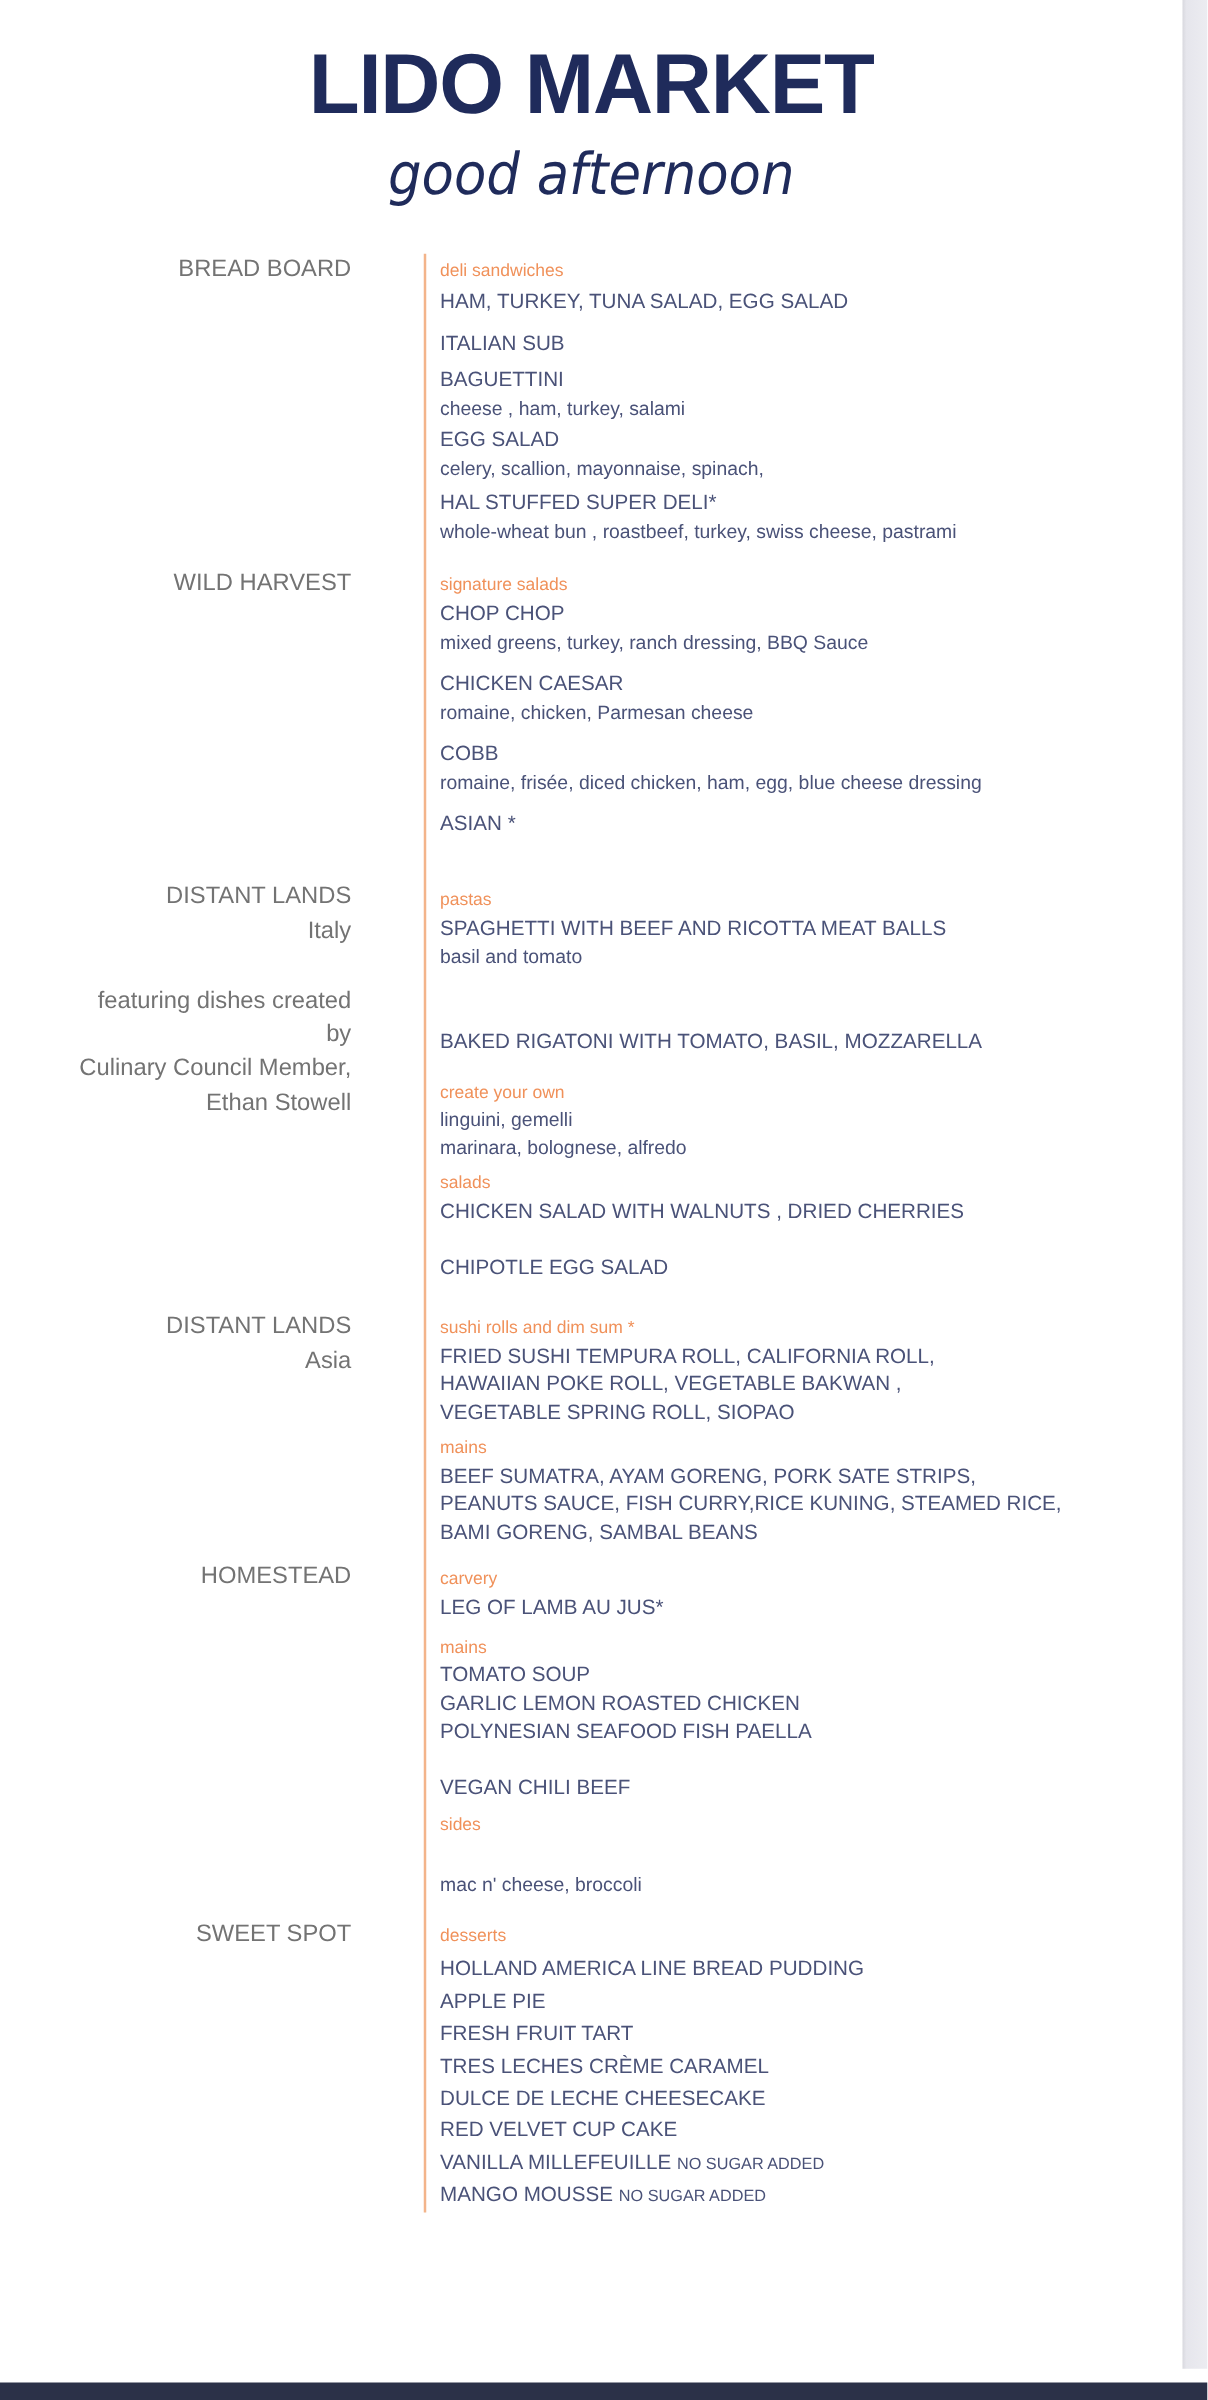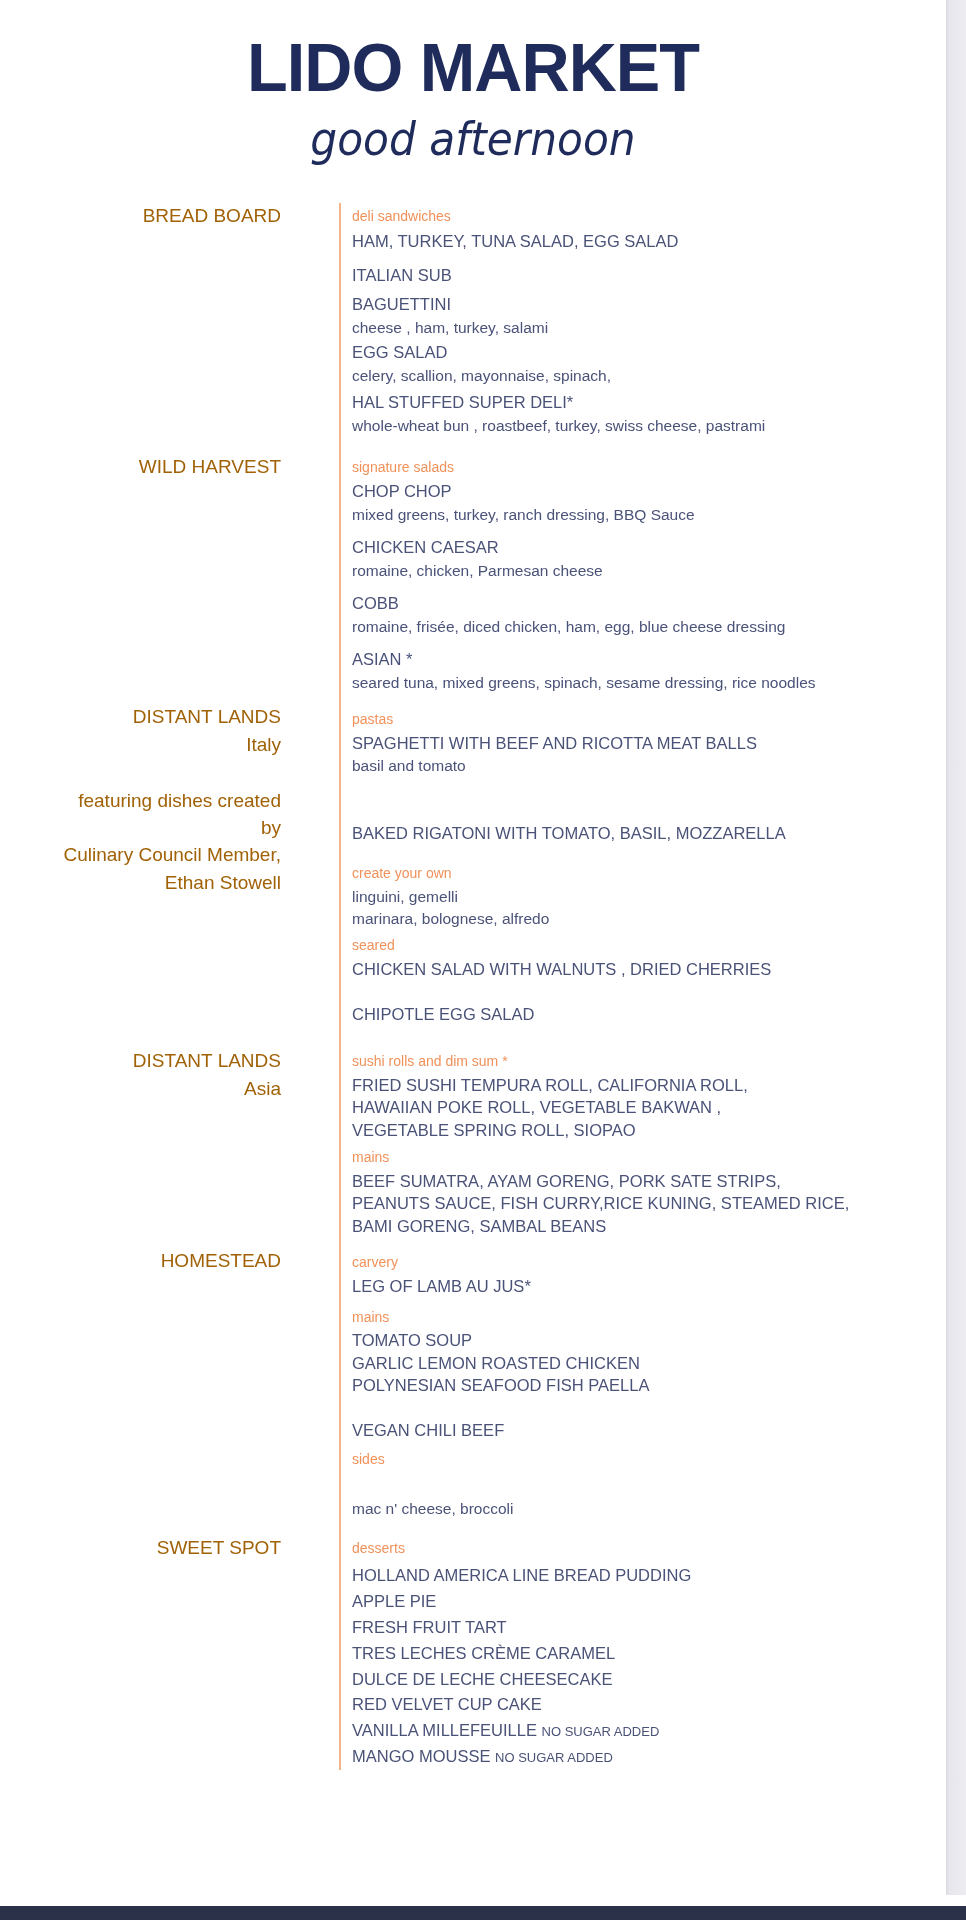--- a/index.html
+++ b/index.html
@@ -6,21 +6,21 @@
   body { width:966px; height:1920px; background:#ffffff; position:relative; overflow:hidden;
          font-family:"Liberation Sans", sans-serif; }
   .page { position:absolute; left:0; top:0; width:918px; height:1895px; background:#ffffff; }
   .right-edge { position:absolute; left:946px; top:0; width:20px; height:1895px;
          background:linear-gradient(to right,#d8d8de 0px,#e6e6ec 3px,#ececf1 20px); }
   .bottom-bar { position:absolute; left:0; top:1906px; width:966px; height:14px; background:#2b3148; }
   .title { position:absolute; left:0; width:946px; text-align:center; color:#1f2b5b; }
   .t1 { top:28px; font-size:68px; font-weight:bold; letter-spacing:-1px; transform:scaleX(0.98); }
   .t2 { top:112px; font-size:46px; font-style:italic; font-family:"DejaVu Sans", sans-serif; font-weight:normal; letter-spacing:0px; transform:scaleX(0.92); }
   .vline { position:absolute; left:339px; top:203px; width:2px; height:1567px; background:#f3b48a; }
-  .lab { position:absolute; right:637px; text-align:right; color:#a16207; font-size:19px; white-space:nowrap; line-height:22px; }
+  .lab { position:absolute; right:637px; text-align:right; color:#737373; font-size:19px; white-space:nowrap; line-height:22px; }
   .cat { position:absolute; left:352px; color:#f0915a; font-size:14px; white-space:nowrap; line-height:22px; }
   .it { position:absolute; left:352px; color:#4a5278; font-size:16.5px; white-space:nowrap; line-height:20px; }
   .ds { position:absolute; left:352px; color:#4a5278; font-size:15.5px; white-space:nowrap; line-height:20px; }
   .nsa { font-size:13px;margin-top:44px; }
 </style>
 </head>
 <body>
 
 <div class="page">
   <div class="title t1">LIDO MARKET</div>
@@ -41,37 +41,36 @@
 
   <div class="lab" style="top:456px">WILD HARVEST</div>
   <div class="cat" style="top:456px">signature salads</div>
   <div class="it" style="top:481px">CHOP CHOP</div>
   <div class="ds" style="top:505px">mixed greens, turkey, ranch dressing, BBQ Sauce</div>
   <div class="it" style="top:537px">CHICKEN CAESAR</div>
   <div class="ds" style="top:561px">romaine, chicken, Parmesan cheese</div>
   <div class="it" style="top:593px">COBB</div>
   <div class="ds" style="top:617px">romaine, frisée, diced chicken, ham, egg, blue cheese dressing</div>
   <div class="it" style="top:649px">ASIAN *</div>
-  <div class="ds" style="top:673px">seared tuna, mixed greens, spinach, sesame dressing, rice noodles</div>
 
   <div class="lab" style="top:706px">DISTANT LANDS</div>
   <div class="lab" style="top:734px">Italy</div>
   <div class="lab" style="top:790px">featuring dishes created</div>
   <div class="lab" style="top:817px">by</div>
   <div class="lab" style="top:844px">Culinary Council Member,</div>
   <div class="lab" style="top:872px">Ethan Stowell</div>
 
   <div class="cat" style="top:708px">pastas</div>
   <div class="it" style="top:733px">SPAGHETTI WITH BEEF AND RICOTTA MEAT BALLS</div>
   <div class="ds" style="top:756px">basil and tomato</div>
   <div class="it" style="top:823px">BAKED RIGATONI WITH TOMATO, BASIL, MOZZARELLA</div>
   <div class="cat" style="top:862px">create your own</div>
   <div class="ds" style="top:887px">linguini, gemelli</div>
   <div class="ds" style="top:909px">marinara, bolognese, alfredo</div>
-  <div class="cat" style="top:934px">seared</div>
+  <div class="cat" style="top:934px">salads</div>
   <div class="it" style="top:959px">CHICKEN SALAD WITH WALNUTS , DRIED CHERRIES</div>
   <div class="it" style="top:1004px">CHIPOTLE EGG SALAD</div>
 
   <div class="lab" style="top:1050px">DISTANT LANDS</div>
   <div class="lab" style="top:1078px">Asia</div>
   <div class="cat" style="top:1050px">sushi rolls and dim sum *</div>
   <div class="it" style="top:1075px">FRIED SUSHI TEMPURA ROLL, CALIFORNIA ROLL,</div>
   <div class="it" style="top:1097px">HAWAIIAN POKE ROLL, VEGETABLE BAKWAN ,</div>
   <div class="it" style="top:1120px">VEGETABLE SPRING ROLL, SIOPAO</div>
   <div class="cat" style="top:1146px">mains</div>

